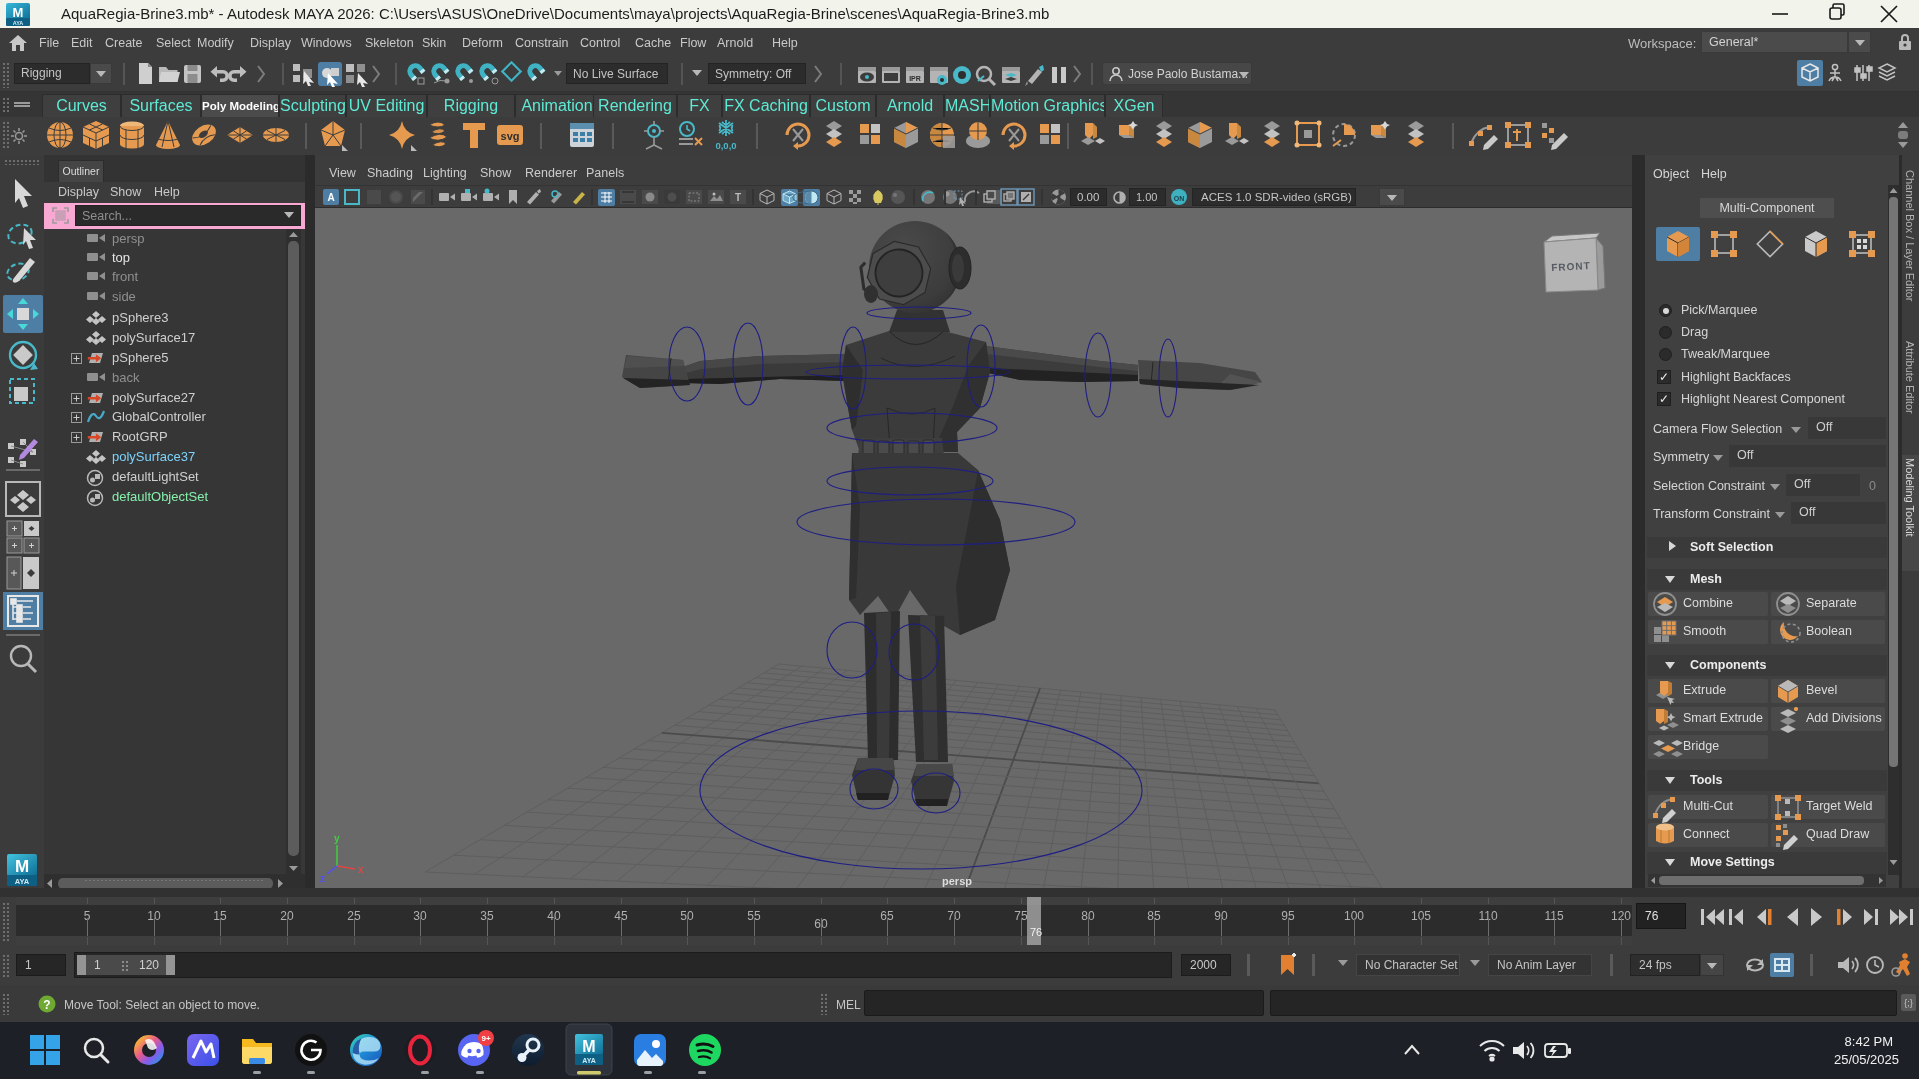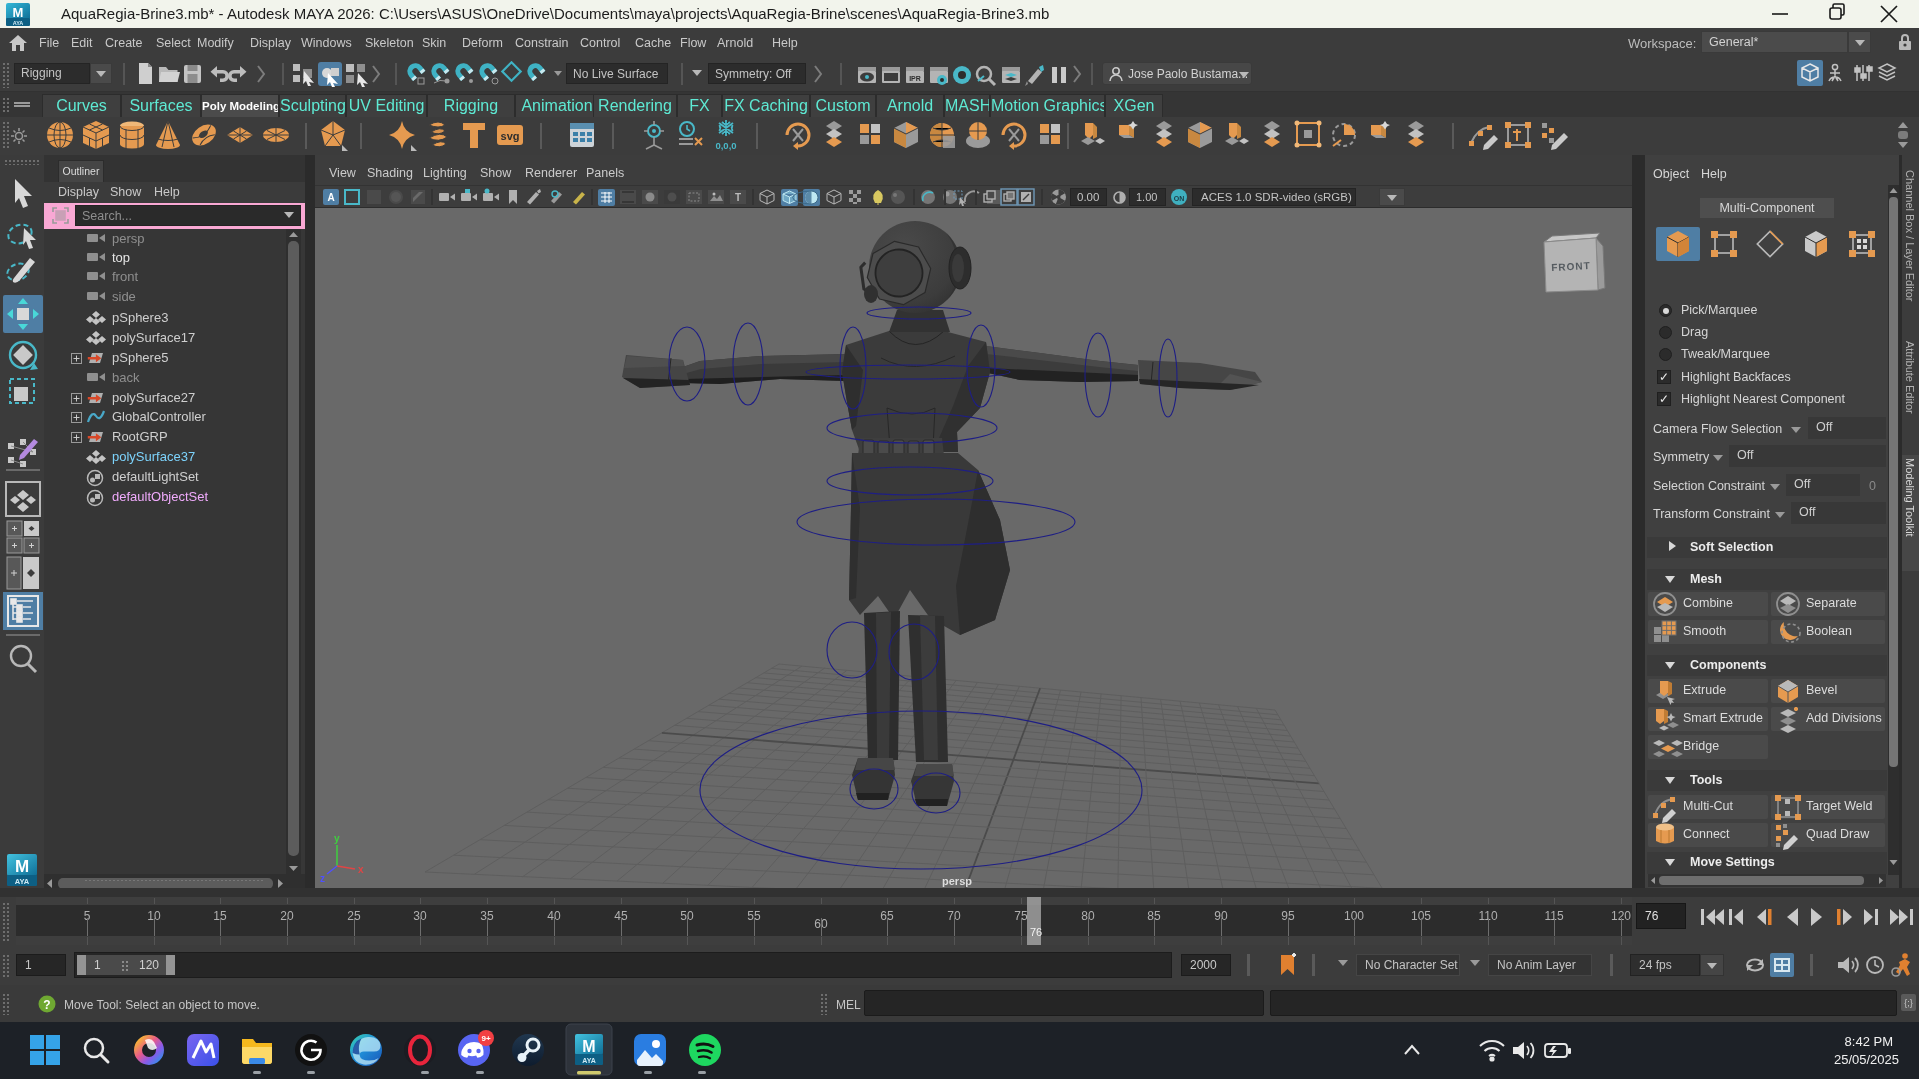--- a/index.html
+++ b/index.html
@@ -750,21 +750,21 @@
                 <rect x="9" y="5" width="5" height="5" fill="#b8b8b8"></rect>
               </svg></span>
             <span class="abs" style="left:68px;top:2px;color:#cfcfcf">defaultLightSet</span>
           </div>
 <div class="abs" style="left:0;top:258px;width:242px;height:20px">
             <span class="abs" style="left:42px;top:2px"><svg width="18" height="18" viewBox="0 0 18 18">
                 <circle cx="9" cy="9" r="7.5" fill="none" stroke="#b8b8b8" stroke-width="1.5"></circle>
                 <circle cx="6.5" cy="11" r="2.5" fill="#b8b8b8"></circle>
                 <rect x="9" y="5" width="5" height="5" fill="#b8b8b8"></rect>
               </svg></span>
-            <span class="abs" style="left:68px;top:2px;color:#f0abfc">defaultObjectSet</span>
+            <span class="abs" style="left:68px;top:2px;color:#86efac">defaultObjectSet</span>
           </div>
         </div>
   <div class="abs" style="left:242px;top:74px;width:15px;height:645px;background:#2f2f2f">
    <svg width="15" height="645">
             <path d="M3 8 L7.5 3 L12 8 Z" fill="#9a9a9a"></path>
             <rect x="2" y="12" width="11" height="615" rx="5" fill="#5c5c5c"></rect>
             <path d="M3 637 L7.5 642 L12 637 Z" fill="#9a9a9a"></path>
           </svg>
   </div>
   <div class="abs" style="left:0;top:719px;width:261px;height:16px;background:#2f2f2f">

